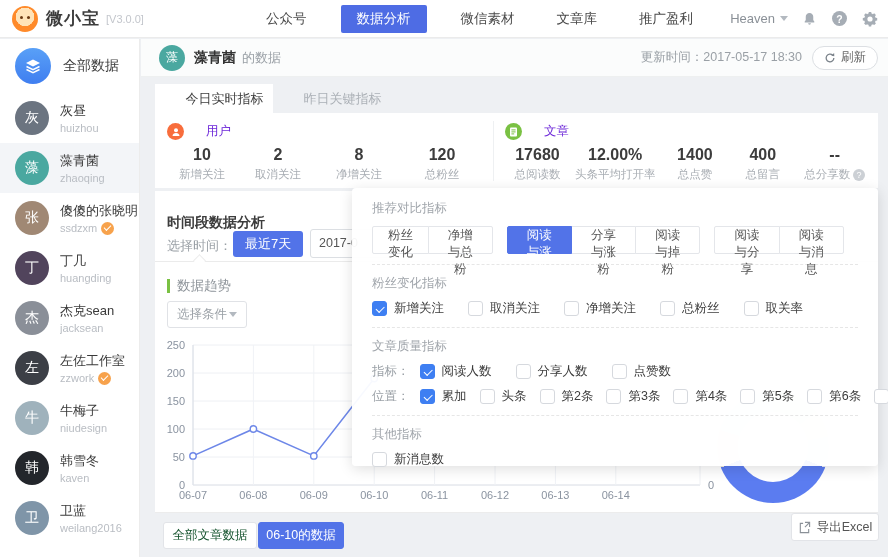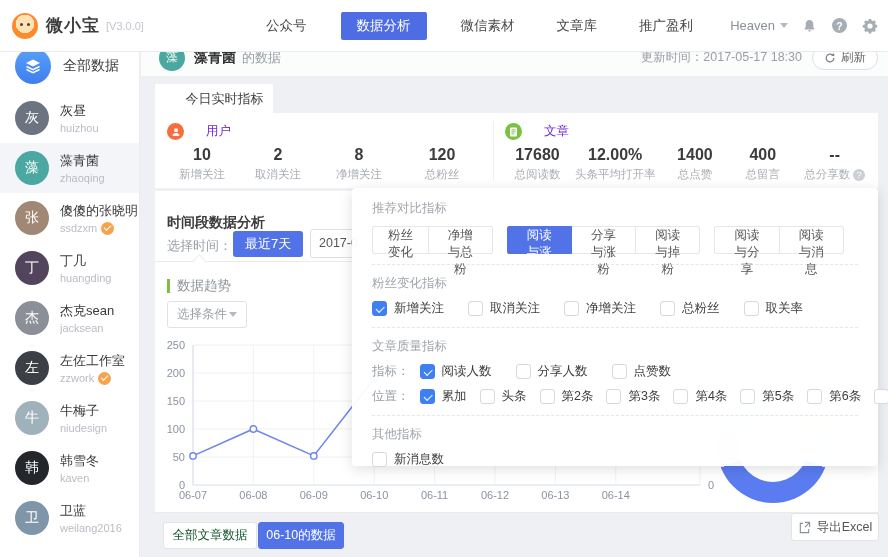--- a/index.html
+++ b/index.html
@@ -1,20 +1,20 @@
 <!DOCTYPE html>
 <html><head>
 <meta charset="utf-8">
 <style>
   * { box-sizing: border-box; margin: 0; padding: 0; }
   html,body { width: 888px; height: 557px; overflow: hidden; }
   body { font-family: "Liberation Sans","DejaVu Sans",sans-serif; background:#eef0f3; position:relative; color:#333; }
 
   
-  .topnav{position:absolute;top:0;left:0;width:888px;height:52px;background:#fff;border-bottom:1px solid #ebebeb;display:flex;align-items:center;z-index:40;}
+  .topnav{position:absolute;top:0;left:0;width:888px;height:38px;background:#fff;border-bottom:1px solid #ebebeb;display:flex;align-items:center;z-index:40;}
   .logo-wrap{display:flex;align-items:center;margin-left:12px;}
   .mascot{width:26px;height:26px;border-radius:50%;background:radial-gradient(circle at 50% 42%, #ffe3b8 0 46%, #ff8a2a 47% 100%);position:relative;}
   .mascot::after{content:"";position:absolute;left:8px;top:10px;width:3px;height:3px;border-radius:50%;background:#6b3a12;box-shadow:7px 0 0 #6b3a12;}
   .logo-text{font-size:17px;font-weight:bold;color:#3c3c3c;margin-left:8px;letter-spacing:1px;}
   .logo-ver{font-size:11px;color:#c3c6cc;margin-left:6px;}
   .nav-items{position:absolute;left:258px;display:flex;align-items:center;gap:26px;}
   .nav-item{font-size:13.5px;color:#4a4a4a;padding:5px 8px;cursor:pointer;}
   .nav-item.active{background:var(--accent);color:#fff;border-radius:2px;padding:5px 16px;}
   .nav-right{position:absolute;right:10px;display:flex;align-items:center;gap:13px;}
   .user-menu{display:flex;align-items:center;font-size:13px;color:#8a9097;gap:5px;cursor:pointer;}
@@ -258,20 +258,21 @@
             <path fill="none" stroke="#7a828a" stroke-width="1.5" d="M11.5 7a4.5 4.5 0 1 1-1.3-3.2"></path>
             <path fill="#7a828a" d="M11.8 1.2 12 5l-3.5-.6z"></path>
           </svg>
         <span>刷新</span>
       </button>
     </div>
   </div>
 
   <div class="tabs">
     <div class="tab active">今日实时指标</div>
+    <div class="tab">昨日关键指标</div>
   </div>
 
   <div class="card metrics-card">
     <div class="m-section" style="width:338px;">
       <div class="m-sec-head">
         <span class="sec-icon orange">
           <svg width="10" height="10" viewBox="0 0 10 10">
               <circle cx="5" cy="3.2" r="2" fill="#fff"></circle>
               <path fill="#fff" d="M1.5 9c0-2 1.6-3 3.5-3s3.5 1 3.5 3z"></path>
             </svg>

